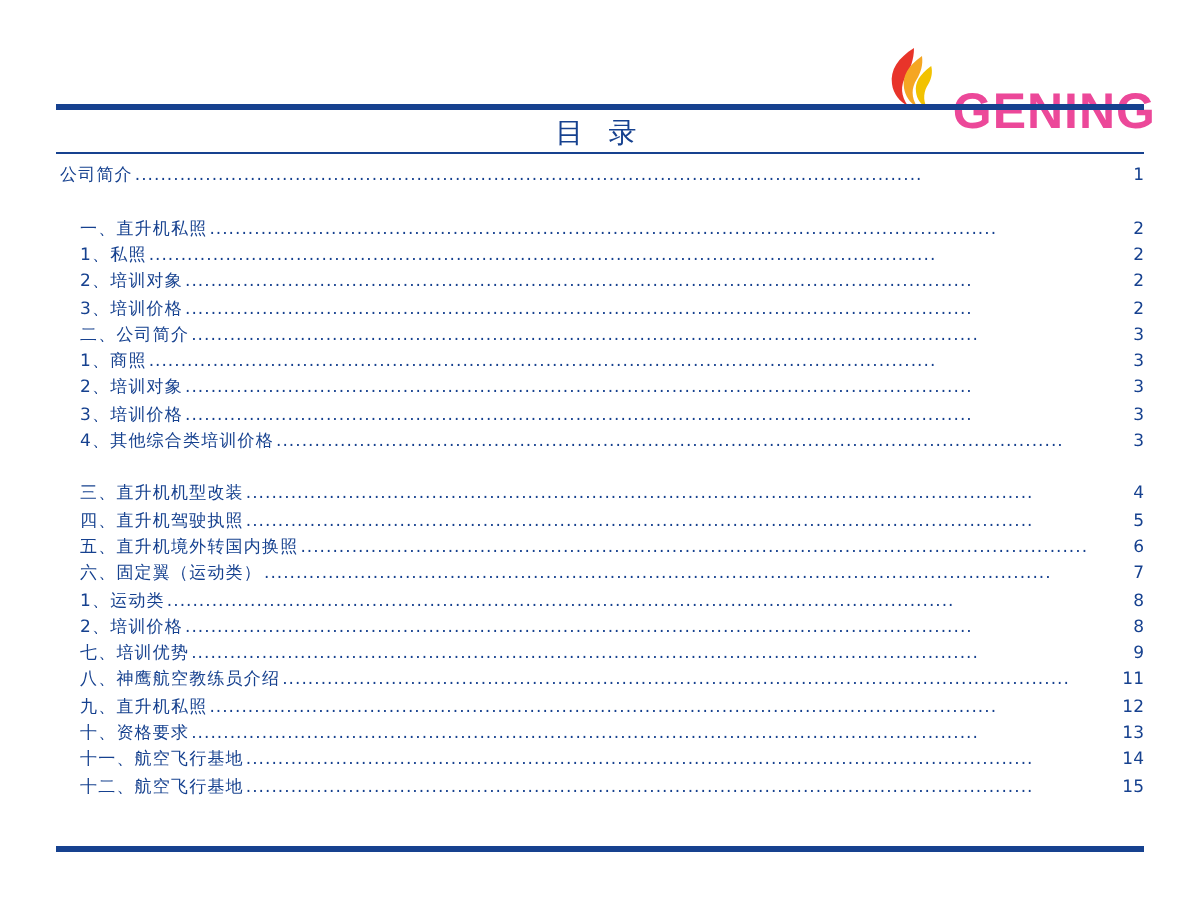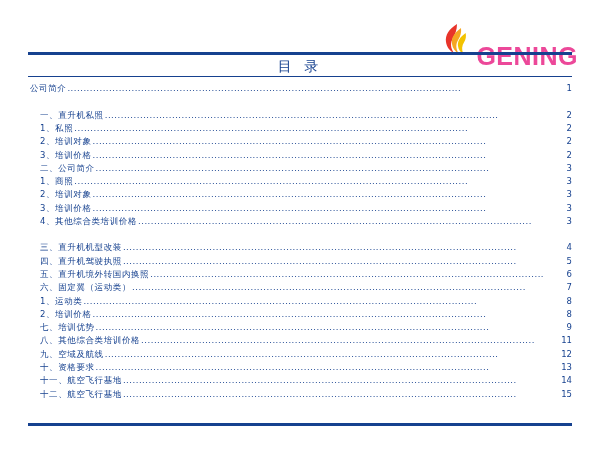--- a/index.html
+++ b/index.html
@@ -232,26 +232,26 @@
         <span class="toc-label">2、培训价格</span>
         <span class="toc-dots">...........................................................................................................................</span>
         <span class="toc-page">8</span>
       </div>
       <div class="toc-row indent-1">
         <span class="toc-label">七、培训优势</span>
         <span class="toc-dots">...........................................................................................................................</span>
         <span class="toc-page">9</span>
       </div>
       <div class="toc-row indent-1">
-        <span class="toc-label">八、其他综合类培训价格</span>
+        <span class="toc-label">八、神鹰航空教练员介绍</span>
         <span class="toc-dots">...........................................................................................................................</span>
         <span class="toc-page">11</span>
       </div>
       <div class="toc-row indent-1">
-        <span class="toc-label">九、空域及航线</span>
+        <span class="toc-label">九、直升机私照</span>
         <span class="toc-dots">...........................................................................................................................</span>
         <span class="toc-page">12</span>
       </div>
       <div class="toc-row indent-1">
         <span class="toc-label">十、资格要求</span>
         <span class="toc-dots">...........................................................................................................................</span>
         <span class="toc-page">13</span>
       </div>
       <div class="toc-row indent-1">
         <span class="toc-label">十一、航空飞行基地</span>

